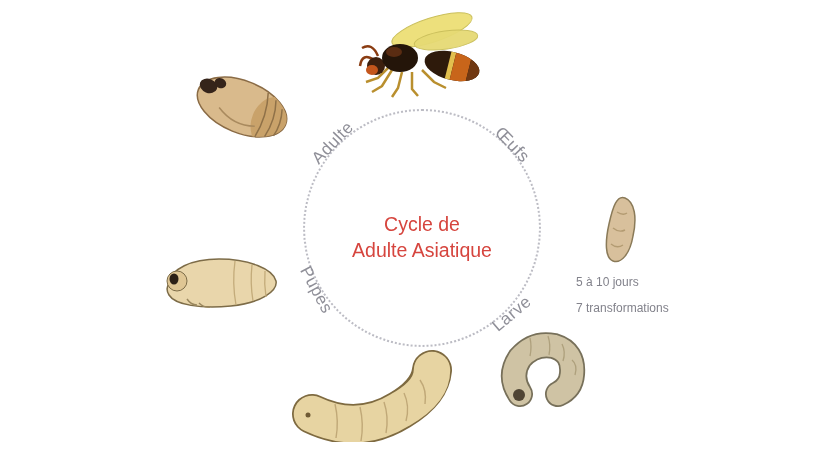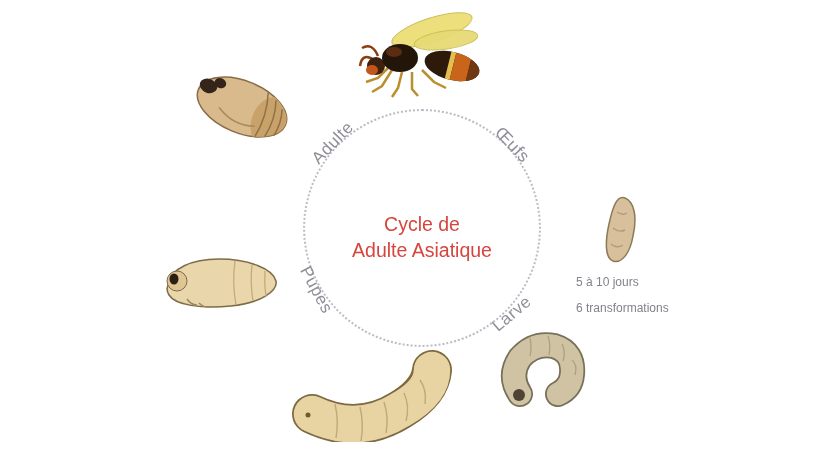--- a/index.html
+++ b/index.html
@@ -60,21 +60,21 @@
     <span>Adulte Asiatique</span>
   </div>
 
   <div class="stage-label stage-adulte">Adulte</div>
   <div class="stage-label stage-oeufs">Œufs</div>
   <div class="stage-label stage-larve">Larve</div>
   <div class="stage-label stage-pupes">Pupes</div>
 
   <div class="notes">
     <div>5 à 10 jours</div>
-    <div>6 transformations</div>
+    <div>7 transformations</div>
   </div>
 
   <svg class="illu illu-hornet" width="150" height="96" viewBox="0 0 150 96">
     <ellipse cx="84" cy="26" rx="42" ry="12" fill="#ede07c" stroke="#cabf5b" stroke-width="1" transform="rotate(-18 84 26)"></ellipse>
     <ellipse cx="98" cy="36" rx="32" ry="9" fill="#e6da74" stroke="#cabf5b" stroke-width="1" transform="rotate(-8 98 36)" opacity="0.95"></ellipse>
     <path d="M26,56 Q14,48 12,62" stroke="#8a3c12" stroke-width="2.5" fill="none"></path>
     <path d="M30,52 Q24,38 14,44" stroke="#8a3c12" stroke-width="2.5" fill="none"></path>
     <path d="M44,66 L34,82 L24,88" stroke="#b98f2e" stroke-width="2.5" fill="none"></path>
     <path d="M54,68 L50,84 L44,93" stroke="#b98f2e" stroke-width="2.5" fill="none"></path>
     <path d="M64,68 L64,85 L70,92" stroke="#b98f2e" stroke-width="2.5" fill="none"></path>

